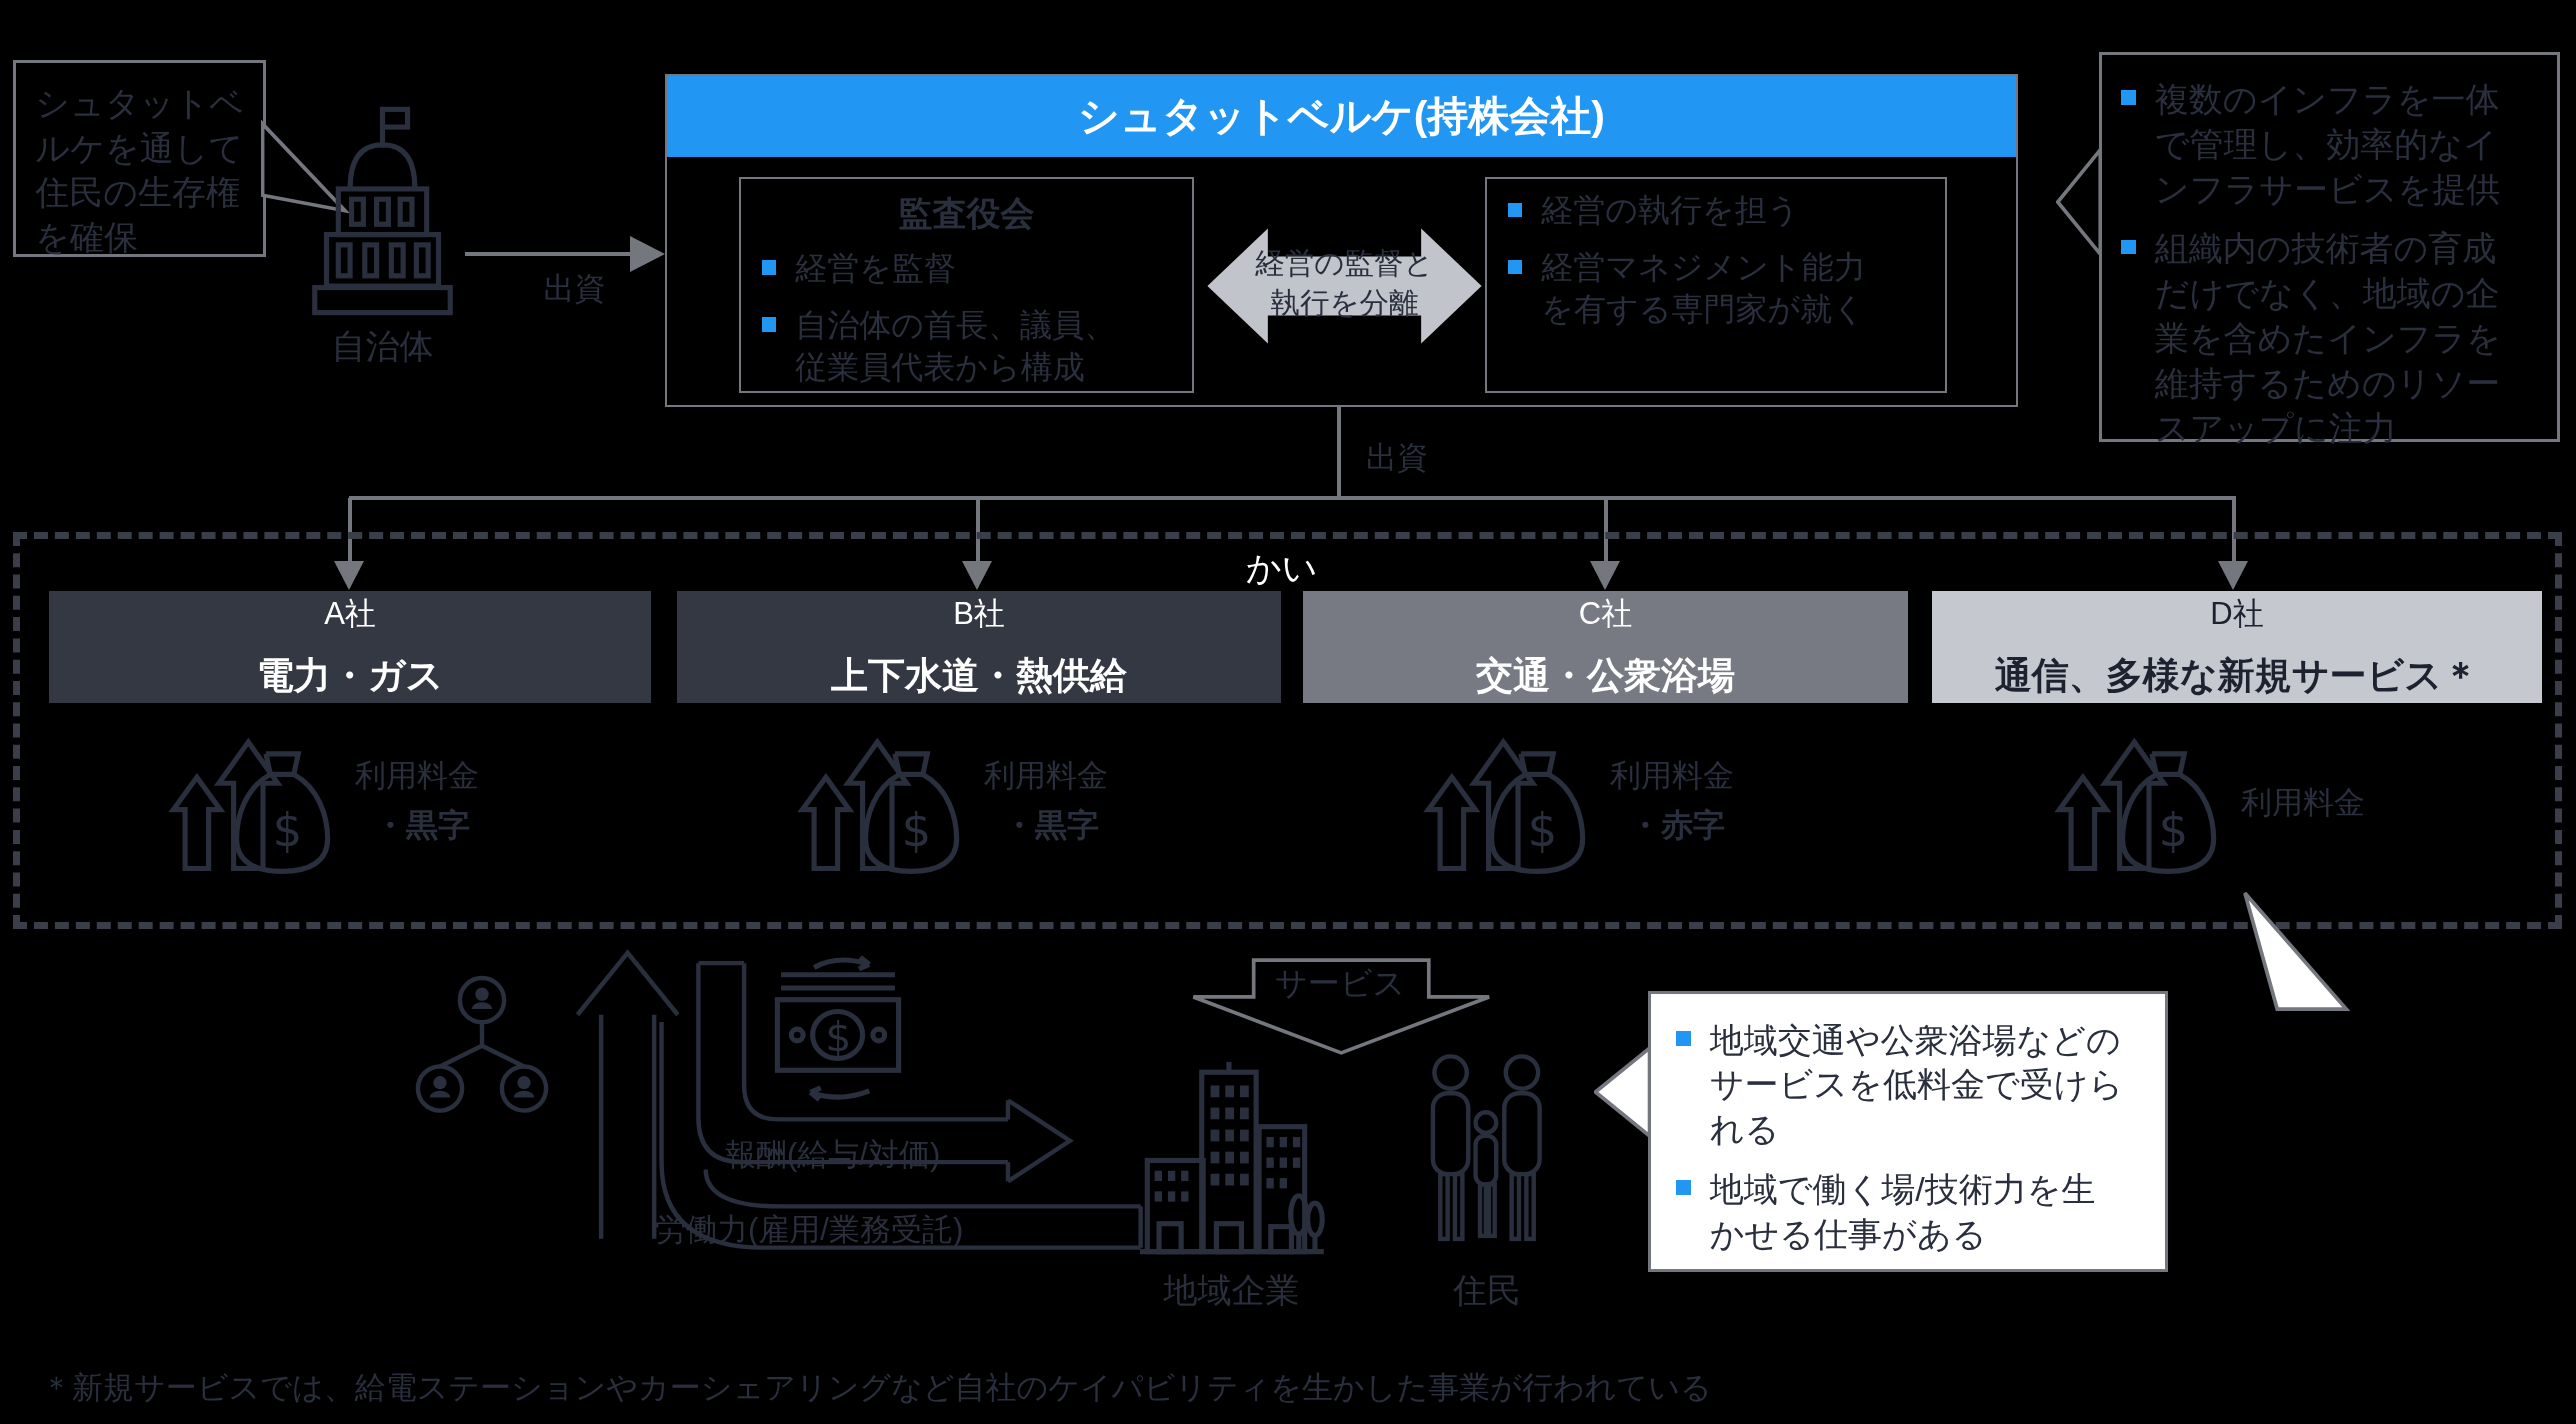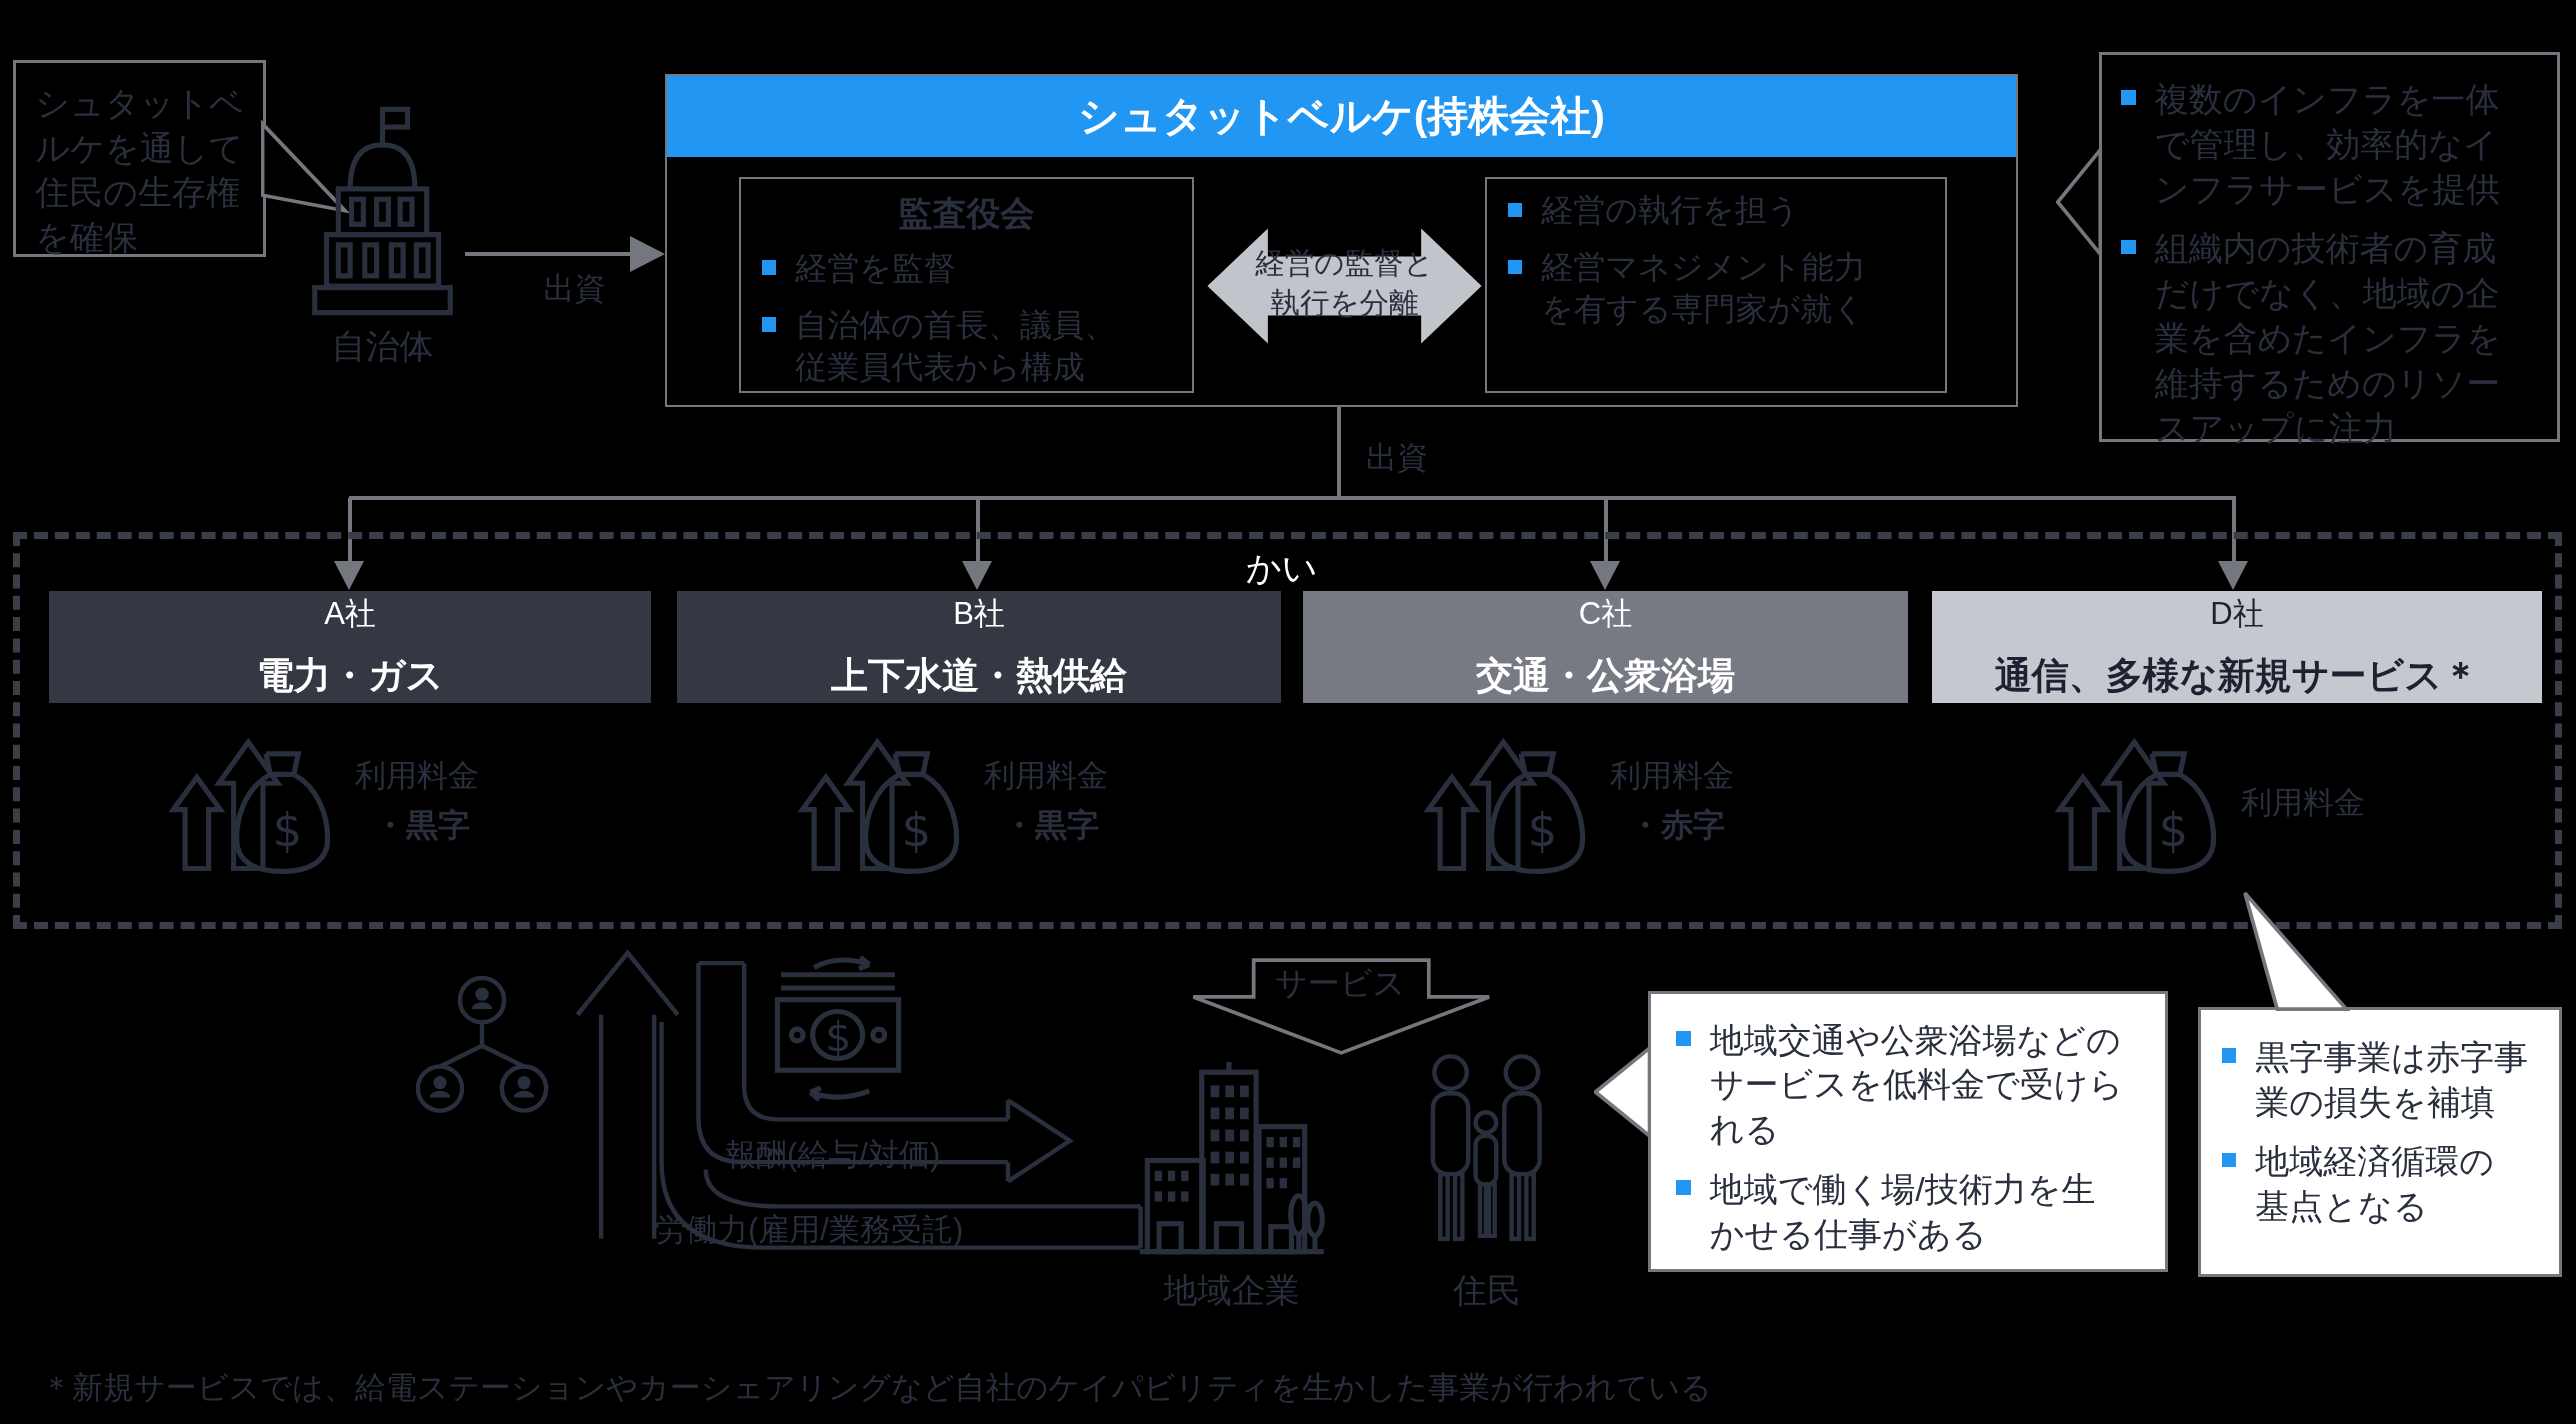--- a/index.html
+++ b/index.html
@@ -349,32 +349,20 @@
     <div class="brow">
       <span class="bsq"></span>
       <span class="btx btx46">地域で働く場/技術力を生
 かせる仕事がある</span>
     </div>
   </div>
   <svg class="abs" style="left:1594px;top:1044px;" width="57" height="96" viewBox="0 0 78 130">
     <polygon points="76,5 2,65 76,125" fill="#fff" stroke="var(--line)" stroke-width="5"></polygon>
   </svg>
 
-  <div class="abs bubble-light" style="left:2198px;top:1007px;width:317px;height:214px;padding:25px 20.6px;">
-    <div class="brow">
-      <span class="bsq"></span>
-      <span class="btx btx46">黒字事業は赤字事
-業の損失を補填</span>
-    </div>
-    <div class="brow">
-      <span class="bsq"></span>
-      <span class="btx btx46">地域経済循環の
-基点となる</span>
-    </div>
-  </div>
   <svg class="abs" style="left:2230px;top:890px;" width="140" height="122" viewBox="0 0 190 166">
     <polygon points="20,4 64,162 158,162" fill="#fff" stroke="var(--line)" stroke-width="5"></polygon>
   </svg>
 
   <div class="abs ink" style="left:41px;top:1367px;width:2283px;font-size:31px;">＊新規サービスでは、給電ステーションやカーシェアリングなど自社のケイパビリティを生かした事業が行われている</div>
 
 </div>
 
 
 </body></html>

